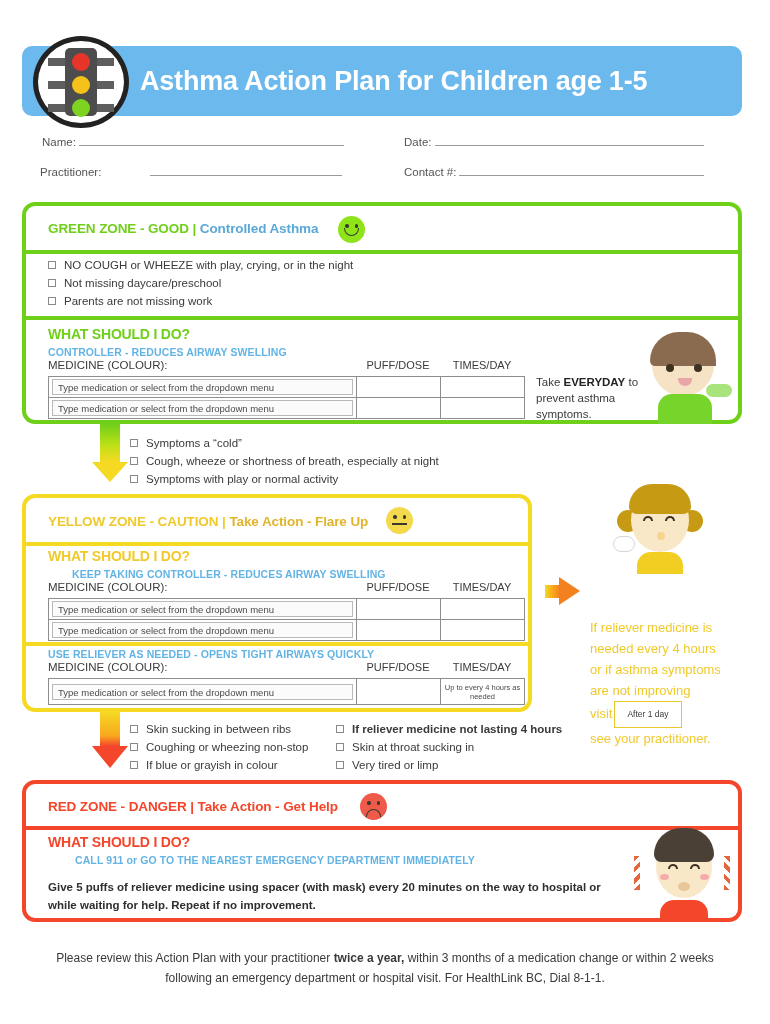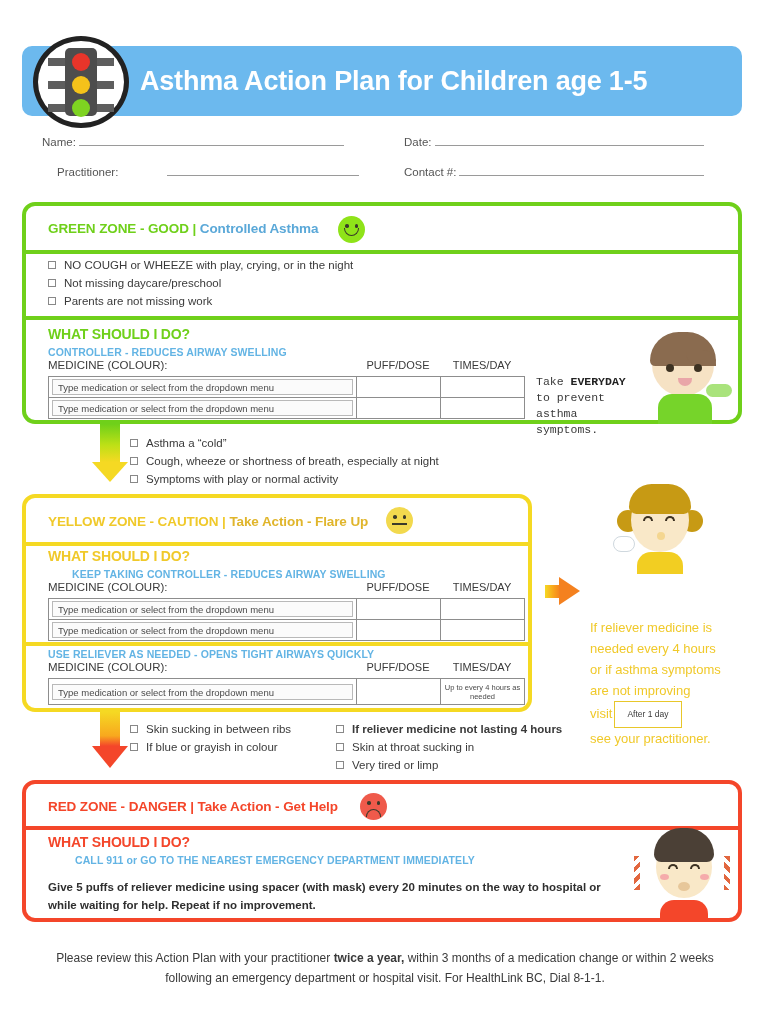--- a/index.html
+++ b/index.html
@@ -56,21 +56,21 @@
     position: absolute; display: flex; align-items: flex-end;
     font-size: 11.5px; color: #555555; white-space: nowrap;
   }
   .field .lbl { flex: none; }
   .field .rule {
     flex: 1 1 auto; margin-left: 3px; margin-bottom: 2px;
     border-bottom: 1px solid #9a9a9a; height: 1px;
   }
   .f-name        { left: 42px;  width: 302px; }
   .f-date        { left: 404px; width: 300px; }
-  .f-practitioner{ left: 57px;  width: 302px; gap: 46px; }
+  .f-practitioner{ left: 40px;  width: 302px; gap: 46px; }
   .f-contact     { left: 404px; width: 300px; }
 
   
   .zone {
     position: absolute; border-radius: 13px; background: #ffffff;
   }
   .zone-green  { left: 22px; top: 202px; width: 720px; height: 222px; border: 4px solid #6fd01a; }
   .zone-yellow { left: 22px; top: 494px; width: 510px; height: 218px; border: 4px solid #f5d923; }
   .zone-red    { left: 22px; top: 780px; width: 720px; height: 142px; border: 4px solid #f4462a; }
 
@@ -317,21 +317,21 @@
       <tr>
         <td class="cell-med">
           <div class="dropin">Type medication or select from the dropdown menu</div>
         </td>
         <td class="cell-puff"></td>
         <td class="cell-times"></td>
       </tr>
     </tbody>
       </table>
 
-    <div class="green-note" style="left:510px; top:168px;font-family:Liberation Mono, monospace;">
+    <div class="green-note" style="left:510px; top:168px;">
       <span>Take </span><b>EVERYDAY</b><span> to prevent asthma symptoms.</span>
     </div>
 
     <div class="kid" style="left:608px; top:126px; width:98px; height:92px; overflow:hidden;">
       <div class="head" style="left:18px; top:2px; width:62px; height:62px; background:#f6e2c4;"></div>
       <div class="hair" style="left:16px; top:0px; width:66px; height:34px; background:#8a6b4f; border-radius:33px 33px 6px 6px;"></div>
       <div class="hair" style="left:52px; top:18px; width:30px; height:16px; background:#8a6b4f; border-radius:0 14px 0 14px;"></div>
       <div class="eye" style="left:32px; top:32px; border-color:#3d3222; width:8px; height:8px; border:0; background:#3d3222; border-radius:50%;"></div>
       <div class="eye" style="left:60px; top:32px; border-color:#3d3222; width:8px; height:8px; border:0; background:#3d3222; border-radius:50%;"></div>
       <div style="position:absolute;left:44px;top:46px;width:14px;height:8px;background:#e9a6a8;border-radius:0 0 8px 8px;"></div>
@@ -341,21 +341,21 @@
   </div>
 
   <div class="arrow-down" style="left:92px; top:424px; height:58px;">
     <div class="arrow-shaft" style="height:38px; background:linear-gradient(180deg,#6fd01a 0%,#bde016 55%,#f5d923 100%);"></div>
     <div class="arrow-head" style="top:38px; border-top:20px solid #f5d923;"></div>
   </div>
 
   <div class="checklist" style="left:130px; top:434px;">
     <div class="check-item">
       <span class="box"></span>
-      <span class="txt">Asthma a “cold”</span>
+      <span class="txt">Symptoms a “cold”</span>
     </div>
     <div class="check-item">
       <span class="box"></span>
       <span class="txt">Cough, wheeze or shortness of breath, especially at night</span>
     </div>
     <div class="check-item">
       <span class="box"></span>
       <span class="txt">Symptoms with play or normal activity</span>
     </div>
   </div>
@@ -451,20 +451,24 @@
     <div class="arrow-head" style="top:34px; border-top:22px solid #f4462a;"></div>
   </div>
 
   <div class="checklist" style="left:130px; top:720px;">
     <div class="check-item">
       <span class="box"></span>
       <span class="txt">Skin sucking in between ribs</span>
     </div>
     <div class="check-item">
       <span class="box"></span>
+      <span class="txt">Coughing or wheezing non-stop</span>
+    </div>
+    <div class="check-item">
+      <span class="box"></span>
       <span class="txt">If blue or grayish in colour</span>
     </div>
   </div>
 
   <div class="checklist" style="left:336px; top:720px;">
     <div class="check-item bold">
       <span class="box"></span>
       <span class="txt">If reliever medicine not lasting 4 hours</span>
     </div>
     <div class="check-item">

